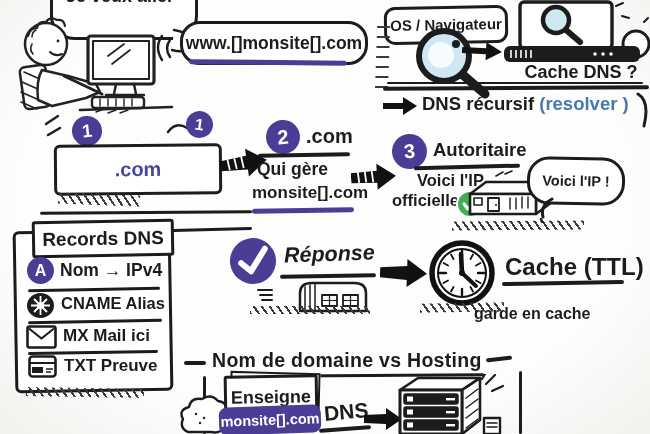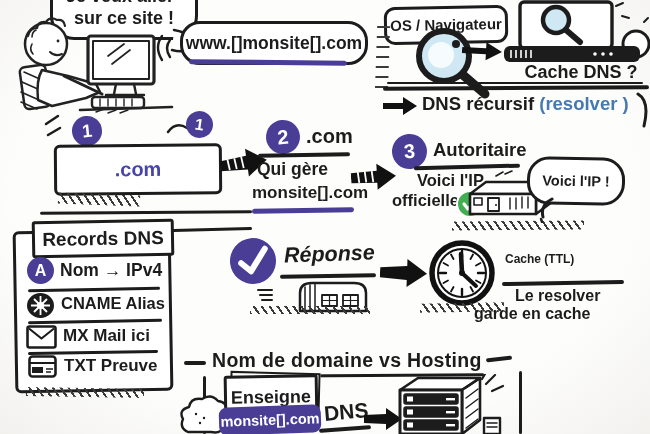--- a/index.html
+++ b/index.html
@@ -18,21 +18,20 @@
   .box{background:#fff;border:3px solid #1c1c1c;display:flex;align-items:center;justify-content:center;}
   svg{display:block;}
 </style>
 </head>
 <body>
 
 <div id="stage">
 
   <div class="abs bubble" style="left:50px;top:-42px;width:142px;height:76px;border-radius:24px;"></div>
   <div class="abs txt" style="left:66px;top:-14px;font-size:18px;">Je veux aller</div>
-  <div class="abs txt" style="left:74px;top:8px;font-size:18px;">sur ce site !</div>
   <svg class="abs" style="left:170px;top:28px;" width="34" height="30" viewBox="0 0 34 30">
     <path d="M4,2 Q26,6 20,18 Q16,26 2,22" fill="#fff" stroke="#1c1c1c" stroke-width="2.5" stroke-linecap="round"></path>
   </svg>
 
   <svg class="abs" style="left:8px;top:14px;" width="172" height="100" viewBox="0 0 172 100">
     <g stroke="#222" stroke-width="2.5" fill="#fff" stroke-linecap="round" stroke-linejoin="round">
       <rect x="14" y="52" width="26" height="42" rx="5" transform="rotate(-8 27 73)"></rect>
       <path d="M16,58 l18,8 M14,68 l18,8 M13,78 l18,8 M13,88 l16,7" fill="none" stroke-width="1.6"></path>
       <path d="M34,56 Q28,66 30,86 L44,92 L78,84 L92,78 L88,70 L60,62 Z"></path>
       <circle cx="38" cy="30" r="21"></circle>
@@ -241,23 +240,22 @@
     <g stroke="#111" stroke-width="2.4" stroke-linecap="round">
       <path d="M36,13 v6 M36,51 v6 M14,35 h6 M52,35 h6"></path>
       <path d="M25,16.5 l2.5,4.5 M47,16.5 l-2.5,4.5 M25,53.5 l2.5,-4.5 M47,53.5 l-2.5,-4.5" stroke-width="1.8"></path>
       <path d="M17.5,25 l4.5,2.5 M54.5,25 l-4.5,2.5 M17.5,45 l4.5,-2.5 M54.5,45 l-4.5,-2.5" stroke-width="1.8"></path>
     </g>
     <path d="M36,35 L35,16" stroke="#111" stroke-width="4.6" stroke-linecap="round"></path>
     <path d="M36,35 L50,48" stroke="#111" stroke-width="4" stroke-linecap="round"></path>
     <circle cx="36" cy="35" r="3" fill="#111"></circle>
   </svg>
   <div class="abs hatch" style="left:420px;top:303px;width:84px;height:9px;transform:rotate(-1deg);"></div>
-  <div class="abs txt" style="left:505px;top:253px;font-size:12px;">Cache (TTL)</div>
+  <div class="abs txt" style="left:505px;top:253px;font-size:24px;">Cache (TTL)</div>
   <div class="abs ink-line" style="left:502px;top:281px;width:122px;height:3.5px;transform:rotate(-1deg);"></div>
-  <div class="abs txt" style="left:515px;top:287px;font-size:16px;">Le resolver</div>
   <div class="abs txt" style="left:474px;top:305px;font-size:16px;">garde en cache</div>
 
   <div class="abs ink-line" style="left:184px;top:361px;width:22px;height:3.5px;"></div>
   <div class="abs txt" style="left:212px;top:349px;font-size:19.5px;letter-spacing:.3px;">Nom de domaine vs Hosting</div>
   <div class="abs ink-line" style="left:232px;top:374px;width:252px;height:3px;transform:rotate(-.4deg);"></div>
   <div class="abs ink-line" style="left:486px;top:357px;width:26px;height:3.5px;transform:rotate(-6deg);"></div>
   <div class="abs ink-line" style="left:203px;top:376px;width:3px;height:58px;"></div>
   <div class="abs ink-line" style="left:519px;top:371px;width:3px;height:63px;"></div>
 
   <svg class="abs" style="left:178px;top:388px;" width="48" height="46" viewBox="0 0 48 46">

